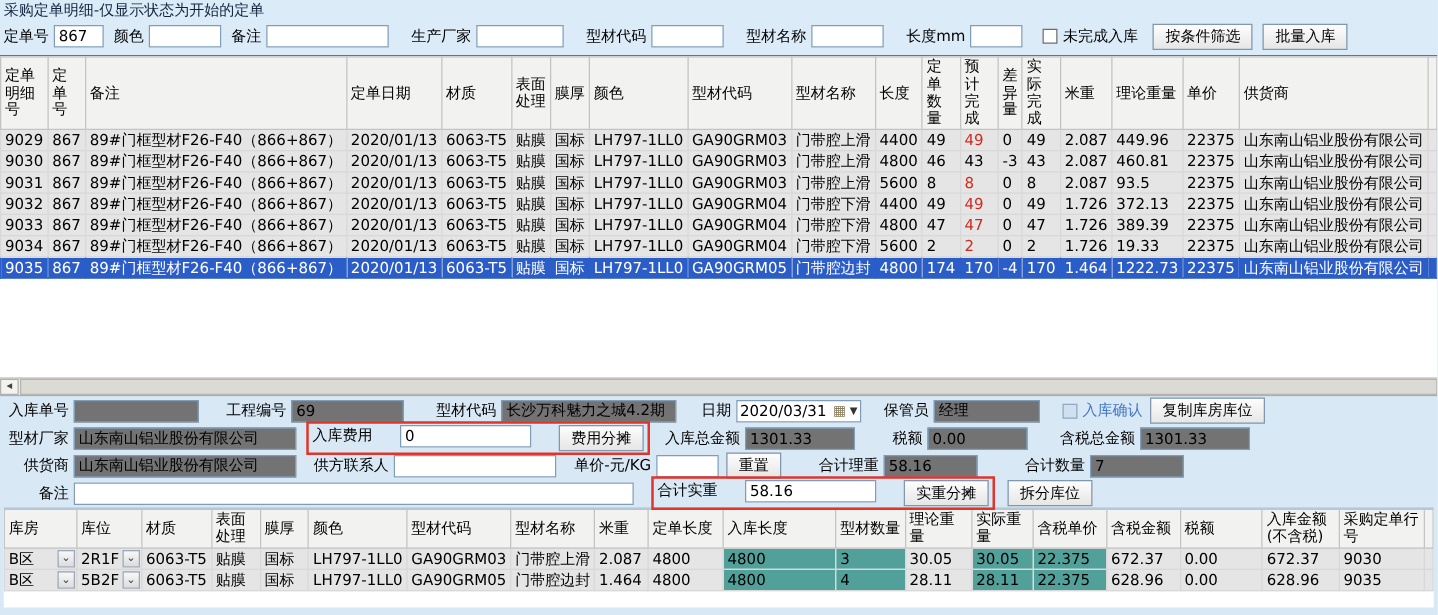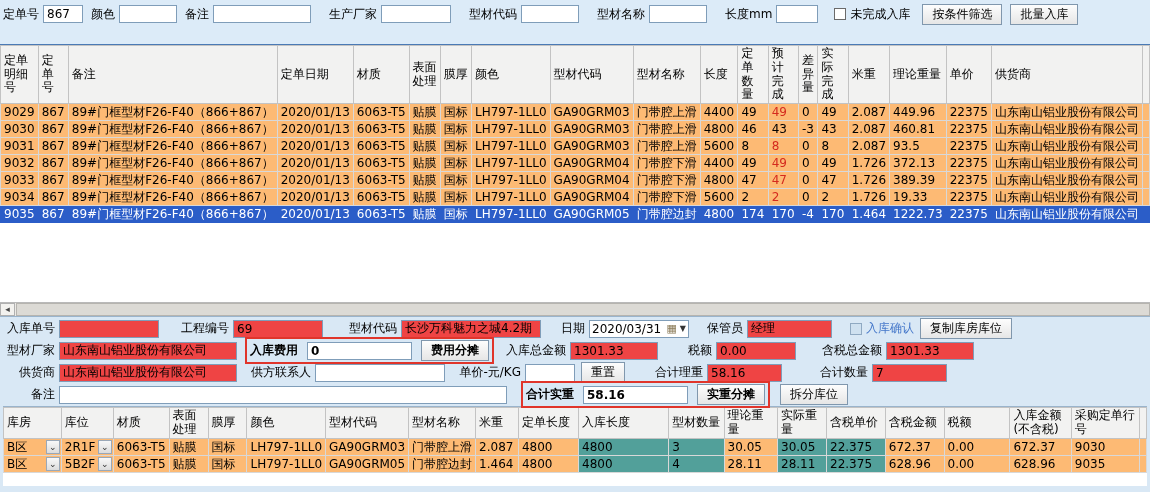--- a/index.html
+++ b/index.html
@@ -6,31 +6,31 @@
   html,body { width:1150px; height:492px; overflow:hidden; background:#d9e8f5;
     font-family:"DejaVu Sans","Liberation Sans",sans-serif; font-size:12px; color:#000; }
 
   
   .top-panel { height:44px; background:#dcebf8; padding:1px 3px 0 3px; }
   .panel-title { font-size:12px; line-height:15px; color:#10243c; white-space:nowrap; }
   .filter-row { display:flex; align-items:center; height:26px; gap:4px; }
   .flabel { white-space:nowrap; margin-left:4px; }
   .ibox { height:18px; border:1px solid #7f9db9; background:#fff; font:inherit;
           padding:0 3px; }
-  .ro { background:#ef4444; }
+  .ro { background:#737373; }
   .btn { height:21px; border:1px solid #8097ad; background:linear-gradient(#fdfdfd,#e6e6e6);
          font:inherit; padding:0 9px; white-space:nowrap; cursor:default; }
   .cb { width:12px; height:12px; background:#fff; border:1px solid #6a6a6a; display:inline-block;
         flex:none; }
   .cb-blue { background:#cfe1f0; border-color:#8fa9c2; }
 
   
   .top-table-wrap { height:273px; background:#fff; border-top:1px solid #4a7ab5;
     border-bottom:1px solid #9ab4cc; position:relative; overflow:hidden; }
-  table { border-collapse:collapse; table-layout:fixed; background:#fdba74; }
+  table { border-collapse:collapse; table-layout:fixed; background:#e5e5e5; }
   th { background:#f2f2f1; border:1px solid #c3c3c3; font-weight:normal; font-size:12px;
        text-align:left; padding:1px 3px; vertical-align:middle; line-height:1.15; }
   td { border:1px solid #d8d8d8; font-size:12px; height:17px; padding:0 3px;
        white-space:nowrap; overflow:hidden; line-height:16px; }
   #topTable th { height:32px; }
   #bottomTable th { height:28px; }
   tr.selected td { background:#2b5dc8; color:#fff; border-color:#2b5dc8; }
   td.red { color:#d42a1e; }
   td.hl { background:#52a09a; }
   .combo-cell { position:relative; padding-right:17px; }
@@ -42,33 +42,34 @@
   .hscroll { position:absolute; left:0; right:0; bottom:0; height:14px; background:#eceae6;
     border-top:1px solid #b9b9b9; display:flex; }
   .hscroll-arrow { width:15px; height:13px; background:#f3f2ef; border:1px solid #b0b0b0;
     font-size:9px; line-height:11px; text-align:center; color:#444; flex:none; }
   .hscroll-thumb { flex:1; background:#dcdad5; border:1px solid #b6b4af; margin-left:1px; }
 
   
   .bottom-panel { height:174px; background:#d9e8f5; padding:1px 3px 0 3px; }
   .brow { display:flex; align-items:center; height:21px; margin-bottom:1px; }
   .lbl { text-align:right; white-space:nowrap; flex:none; }
-  .red-box { border:2px solid #e0352b; display:flex; align-items:center; gap:9px;
-    padding:1px 3px; flex:none;font-weight:bold; }
+  .red-box { border:2px solid #e0352b; display:flex; gap:22px;
+    padding:1px 3px; flex:none; }
   .datebox { display:flex; align-items:center; height:18px; border:1px solid #7f9db9;
     background:#fff; padding:0 2px; flex:none; }
   .cal-icon { color:#8a7a57; font-size:11px; margin:0 1px; }
   .dd-arrow { font-size:8px; color:#333; margin-left:2px; }
   .blue-label { color:#4376c9; }
   .bottom-table-wrap { background:#fff; border-top:1px solid #9ab4cc; height:80px; overflow:hidden; }
 </style>
 </head>
 <body>
 
 <div class="top-panel">
+  <div class="panel-title">采购定单明细-仅显示状态为开始的定单</div>
   <div class="filter-row">
     <span class="flabel" style="margin-left:0">定单号</span>
     <input class="ibox" style="width: 40px;" value="867">
     <span class="flabel">颜色</span>
     <input class="ibox" style="width: 58px;" value="">
     <span class="flabel">备注</span>
     <input class="ibox" style="width: 98px;" value="">
     <span class="flabel" style="margin-left:14px">生产厂家</span>
     <input class="ibox" style="width: 70px;" value="">
     <span class="flabel" style="margin-left:14px">型材代码</span>

